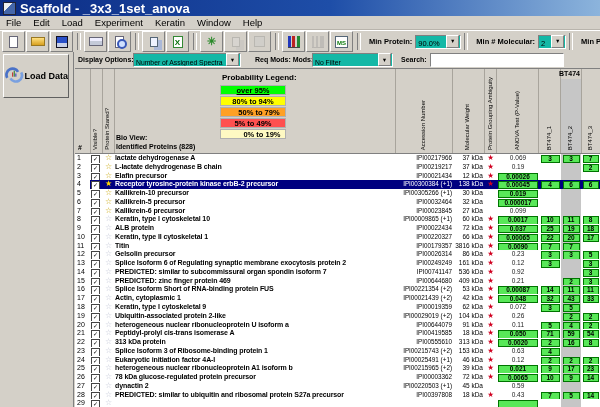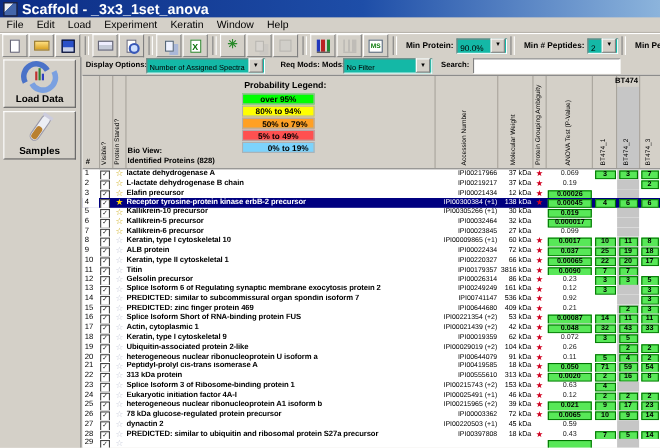--- a/index.html
+++ b/index.html
@@ -51,21 +51,21 @@
   .filterbar{position:absolute;top:52px;left:75px;width:525px;height:16px}
   .fl{position:absolute;top:4px;font-size:7px;font-weight:bold;white-space:nowrap}
   .fsel{position:absolute;top:1px}
   .fsel .selval{font-size:6.8px}
   .searchinput{position:absolute;top:1px;left:355px;width:128px;height:12px;border:1px solid;
      border-color:#808080 #fff #fff #808080;background:#fff;font-size:7.5px;font-family:"Liberation Sans",sans-serif;padding:0 2px}
   
   .sidebar{position:absolute;left:0;top:52px;width:74px;height:355px;background:#d4d0c8;
      border-right:1px solid #808080;padding:2px 0 0 3px;box-sizing:border-box}
   .sbtn{width:66px;height:44px;margin-bottom:3px;border:1px solid;border-color:#fff #606060 #606060 #fff;
-     background:#d4d0c8;display:flex;flex-direction:column;align-items:center;justify-content:flex-start;
+     background:#d4d0c8;display:flex;flex-direction:row;align-items:center;justify-content:center;
      padding-bottom:1px;box-sizing:border-box}
   .sbtn svg{flex:1;max-height:30px}
   .slabel{font-size:9px;font-weight:bold;line-height:10px}
   
   .main{position:absolute;left:75px;top:68px;width:525px;height:339px;background:#fff;
      border-top:1px solid #808080;box-sizing:border-box;overflow:hidden}
   .thead{position:absolute;left:0;top:0;width:525px;height:85px;background:#d4d0c8;
      border-bottom:1px solid #808080;box-sizing:border-box;overflow:hidden}
   .vline{position:absolute;top:0;bottom:0;width:1px;background:#a8a49c}
   .rot{position:absolute;bottom:3px;font-size:6px;writing-mode:vertical-rl;transform:rotate(180deg);white-space:nowrap}
@@ -167,21 +167,21 @@
         <span class="ico ico-ms-icon">MS</span>
       </div>
     </div>
   <div class="tsep"></div>
   <span class="tflabel">Min Protein:</span>
   <div class="selectbox" style="width:46px">
     <span class="selval">90.0%</span>
     <span class="selarrow">▼</span>
   </div>
   <div class="tsep"></div>
-  <span class="tflabel">Min # Peptides:</span>
+  <span class="tflabel">Min # Molecular:</span>
   <div class="selectbox" style="width:28px">
     <span class="selval">2</span>
     <span class="selarrow">▼</span>
   </div>
   <div class="tsep"></div>
   <span class="tflabel">Min Peptide:</span>
 
 </div>
 
 <div class="filterbar">
@@ -203,30 +203,20 @@
   <div class="sbtn">
     <svg viewBox="0 0 38 30">
       <path d="M6 20 A11 11 0 0 1 26 9" fill="none" stroke="#4a72c8" stroke-width="5"></path>
       <path d="M32 10 A11 11 0 0 1 12 21" fill="none" stroke="#7aa0e0" stroke-width="5"></path>
       <rect x="15" y="10" width="2" height="8" fill="#c03030"></rect>
         <rect x="18" y="7" width="2" height="11" fill="#308030"></rect>
         <rect x="21" y="12" width="2" height="6" fill="#3040c0"></rect>
     </svg>
     <span class="slabel">Load Data</span>
   </div>
-  <div class="sbtn">
-    <svg viewBox="0 0 38 30">
-      <g transform="rotate(35 19 15)">
-        <rect x="15" y="1" width="8" height="26" rx="4" fill="#eceef4" stroke="#99a"></rect>
-        <rect x="16" y="13" width="6" height="13" rx="3" fill="#b98030"></rect>
-        <rect x="14" y="0" width="10" height="3" fill="#ccd"></rect>
-      </g>
-    </svg>
-    <span class="slabel">Samples</span>
-  </div>
 </div>
 
 <div class="main">
   <div class="thead">
     <div class="shadeh"></div>
     <div class="vline" style="left:15px"></div>
     <div class="vline" style="left:27px"></div>
     <div class="vline" style="left:39px"></div>
     <div class="vline" style="left:320px"></div>
     <div class="vline" style="left:377px"></div>
@@ -237,25 +227,25 @@
     <div class="vline" style="left:506px"></div>
 
     <span class="h-num">#</span>
     <span class="rot" style="left:17px">Visible?</span>
     <span class="rot" style="left:29px">Protein Stared?</span>
     <span class="h-bio1">Bio View:</span>
     <span class="h-bio2">Identified Proteins (828)</span>
 
     <div class="legend-title">Probability Legend:</div>
     <div id="legendrows">
-        <div class="lrow" style="top: 16px; background: rgb(0, 255, 0);">over 95%</div>
+        <div class="lrow" style="top: 16px; background: rgb(0, 255, 0); text-decoration: underline;">over 95%</div>
         <div class="lrow" style="top: 27px; background: rgb(255, 255, 0);">80% to 94%</div>
         <div class="lrow" style="top: 38px; background: rgb(255, 160, 36); padding-left: 12px;">50% to 79%</div>
         <div class="lrow" style="top: 49px; background: rgb(255, 80, 80);">5% to  49%</div>
-        <div class="lrow" style="top: 60px; background: #7dd3fc; padding-left: 18px;">0% to 19%</div>
+        <div class="lrow" style="top: 60px; background: #fef9c3; padding-left: 18px;">0% to 19%</div>
       </div>
 
     <span class="rot" style="left:345px">Accession Number</span>
     <span class="rot" style="left:389px">Molecular Weight</span>
     <span class="rot" style="left:412px">Protein Grouping Ambiguity</span>
     <span class="rot" style="left:439px">ANOVA Test (P-Value)</span>
     <span class="rot" style="left:471px">BT474_1</span>
     <span class="rot" style="left:492px">BT474_2</span>
     <span class="rot" style="left:512px">BT474_3</span>
     <div class="grp">BT474</div>

